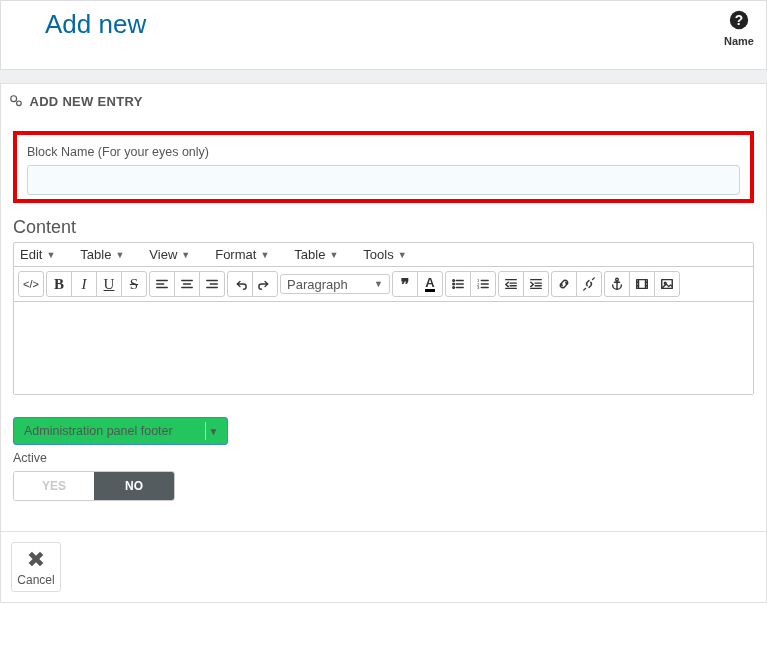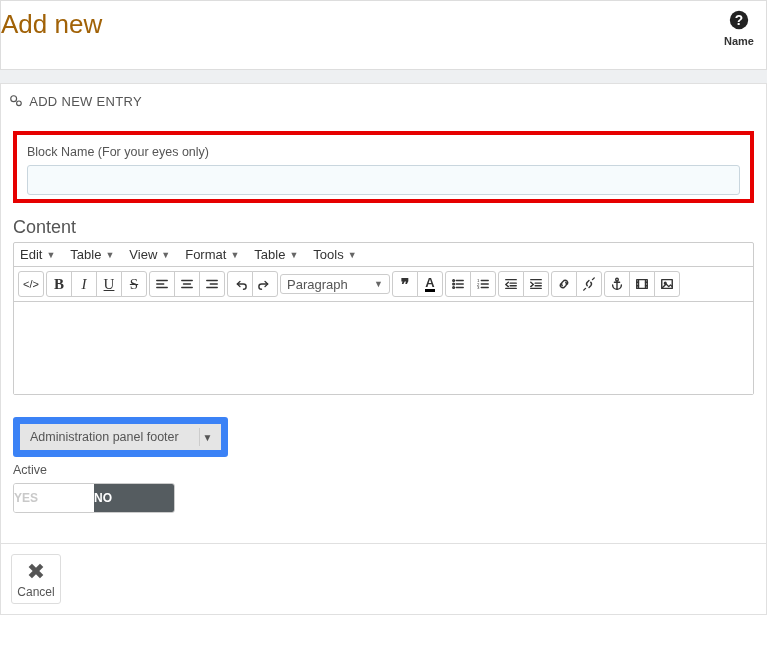--- a/index.html
+++ b/index.html
@@ -1,47 +1,47 @@
 <!DOCTYPE html>
 <html><head>
 <meta charset="utf-8">
 <style>
 * { box-sizing: border-box; margin: 0; padding: 0; }
 body { font-family: Arial, Helvetica, sans-serif; font-size: 13px; color: #555; background: #fff; width: 767px; }
 .page-header { border: 1px solid #ddd; padding: 8px 12px 22px 0; display: flex; justify-content: space-between; align-items: flex-start; }
-.page-title { font-size: 26px; font-weight: 400; color: #a16207; }
+.page-title { font-size: 26px; font-weight: 400; color: #0369a1; margin-left: 44px; }
 .help { text-align: center; font-size: 11px; color: #333; font-weight: bold; }
 .help-icon { font-size: 22px; line-height: 1; }
 .gap-row { height: 13px; background: #eef0f2; }
 .panel { border: 1px solid #e0e0e0; background: #fff; }
-.panel-heading { padding: 10px 8px; font-size: 13px; color: #555; font-weight: 400; letter-spacing: 0.3px; }
+.panel-heading { padding: 10px 8px; font-size: 13px; color: #555; font-weight: 700; letter-spacing: 0.3px; }
 .panel-heading svg { vertical-align: -2px; margin-right: 3px; }
 .panel-body { padding: 12px; }
 .highlight-box { border: 4px solid #e60000; padding: 10px 10px 4px 10px; margin-bottom: 14px; }
 .field-label { font-size: 12.5px; color: #555; margin-bottom: 6px; display: block; }
 .text-input { width: 100%; height: 30px; border: 1px solid #c9d6de; background: #f6fbfd; border-radius: 3px; padding: 4px 8px; font-size: 13px; }
 .content-label { font-size: 18px; color: #555; margin-bottom: 4px; }
 .editor { border: 1px solid #ccc; border-radius: 2px; }
-.editor-menubar { border-bottom: 1px solid #ccc; padding: 4px 6px; display: flex; gap: 15px; font-size: 13px; color: #333; }
+.editor-menubar { border-bottom: 1px solid #ccc; padding: 4px 6px; display: flex; gap: 25px; font-size: 13px; color: #333; }
 .menu-item { display: inline-flex; align-items: center; gap: 4px; cursor: pointer; }
 .caret { font-size: 9px; color: #666; }
 .editor-toolbar { border-bottom: 1px solid #ccc; padding: 4px 4px; display: flex; gap: 2px; flex-wrap: nowrap; align-items: center; }
 .btn-group { display: inline-flex; }
 .tbtn { border: 1px solid #ccc; background: #fff; min-width: 26px; height: 26px; display: inline-flex; align-items: center; justify-content: center; font-size: 13px; color: #333; cursor: pointer; }
 .btn-group .tbtn { border-radius: 0; margin-left: -1px; }
 .btn-group .tbtn:first-child { border-top-left-radius: 3px; border-bottom-left-radius: 3px; margin-left: 0; }
 .btn-group .tbtn:last-child { border-top-right-radius: 3px; border-bottom-right-radius: 3px; }
 .format-select { border: 1px solid #ccc; height: 20px; width: 110px; border-radius: 3px; padding: 0 6px; font-size: 13px; cursor: pointer; display: inline-flex; align-items: center; justify-content: space-between; }
 .editor-area { height: 92px; background: #fff; }
 .hook-section { margin-top: 22px; }
-.select { border: 7px solid #3b82f6; border-radius: 3px; padding: 6px 28px 6px 10px; font-size: 12.5px; min-width: 215px; background: #e5e5e5; position: relative; display: inline-flex; align-items: center; cursor: pointer; }
+.select { border: 1px solid #3b82f6; border-radius: 3px; padding: 6px 28px 6px 10px; font-size: 12.5px; min-width: 215px; background: #22c55e; position: relative; display: inline-flex; align-items: center; cursor: pointer; }
 .select .sel-caret { position: absolute; right: 6px; top: 4px; bottom: 4px; width: 16px; border-left: 1px solid #ccc; display: flex; align-items: center; justify-content: center; font-size: 10px; color: #555; }
 .active-section { margin-top: 6px; }
 .toggle { display: inline-flex; border: 1px solid #ccc; border-radius: 3px; overflow: hidden; }
-.toggle-opt { width: 80px; padding: 7px 0; font-size: 12px; font-weight: bold; cursor: pointer; }
+.toggle-opt { width: 80px; text-align: center; padding: 7px 0; font-size: 12px; font-weight: bold; cursor: pointer; }
 .toggle-yes { background: #fff; color: #c9c9c9; }
 .toggle-no { background: #555c60; color: #fff; }
 .panel-footer { border-top: 1px solid #e0e0e0; padding: 10px 10px; display: flex; justify-content: space-between; margin-top: 18px; }
 .action-btn { border: 1px solid #ddd; background: #fff; border-radius: 3px; width: 50px; padding: 6px 4px 4px; text-align: center; cursor: pointer; font-size: 12px; color: #555; }
 .action-btn .act-icon { font-size: 22px; line-height: 1; display: block; margin-bottom: 2px; color: #555; }
 svg.ico { width: 14px; height: 14px; display: block; }
 svg.ico path, svg.ico rect, svg.ico circle, svg.ico line, svg.ico polyline { stroke: #333; stroke-width: 1.6; fill: none; stroke-linecap: round; stroke-linejoin: round; }
 .underline { text-decoration: underline; font-family: 'Times New Roman', serif; }
 .strike { text-decoration: line-through; font-family: 'Times New Roman', serif; }
 .serif { font-family: 'Times New Roman', serif; font-size: 15px; }

